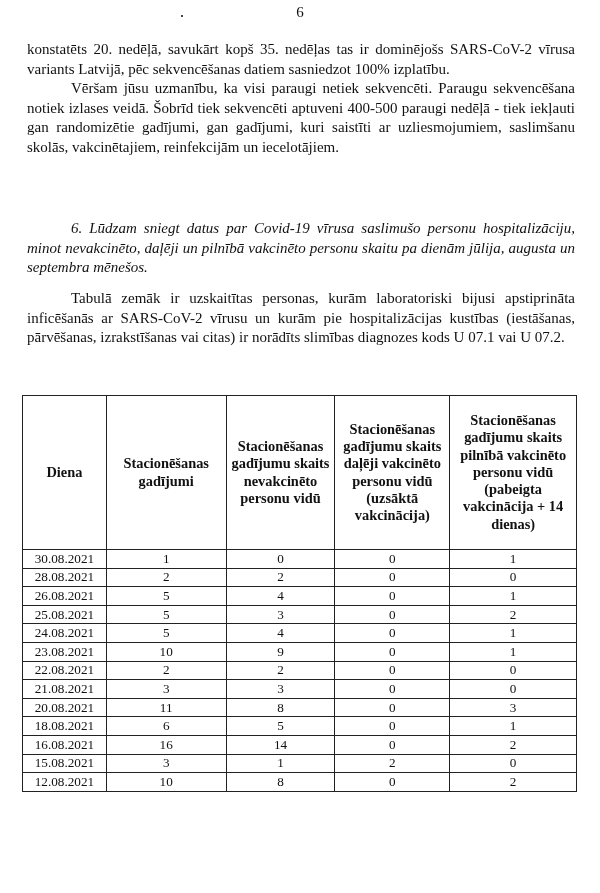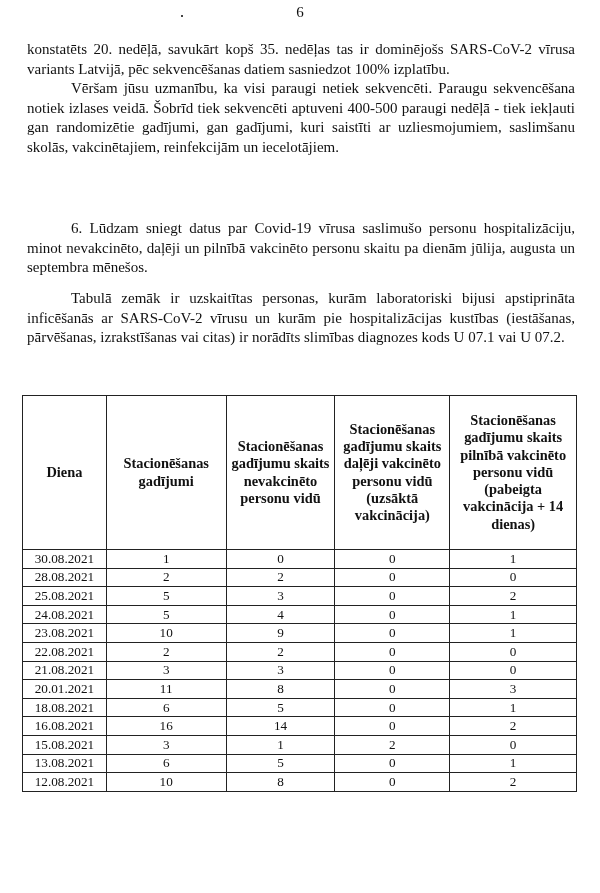--- a/index.html
+++ b/index.html
@@ -12,21 +12,21 @@
     position: absolute; top: 4px; left: 0; width: 100%;
     text-align: center; font-size: 15px;
   }
   .speck { position: absolute; top: 15px; left: 181px; width: 2px; height: 2px; background: #444; }
   .text-block {
     position: absolute; left: 27px; width: 548px;
     font-size: 15px; line-height: 19.6px; text-align: justify;
   }
   .text-block p { margin: 0; }
   .indent { text-indent: 44px; }
-  .italic { }
+  .italic { font-style: italic; }
   .last-left { text-align-last: left; }
   #p1 { top: 40px; }
   #p-question { top: 219px; }
   #p-table-intro { top: 289px; }
 
   table.data-table {
     position: absolute; left: 22px; top: 395px;
     border-collapse: collapse; width: 555px;
     font-size: 13.2px;
   }
@@ -89,20 +89,27 @@
         <td>1</td>
       </tr>
       <tr>
         <td>28.08.2021</td>
         <td>2</td>
         <td>2</td>
         <td>0</td>
         <td>0</td>
       </tr>
       <tr>
+        <td>26.08.2021</td>
+        <td>5</td>
+        <td>4</td>
+        <td>0</td>
+        <td>1</td>
+      </tr>
+      <tr>
         <td>25.08.2021</td>
         <td>5</td>
         <td>3</td>
         <td>0</td>
         <td>2</td>
       </tr>
       <tr>
         <td>24.08.2021</td>
         <td>5</td>
         <td>4</td>
@@ -124,21 +131,21 @@
         <td>0</td>
       </tr>
       <tr>
         <td>21.08.2021</td>
         <td>3</td>
         <td>3</td>
         <td>0</td>
         <td>0</td>
       </tr>
       <tr>
-        <td>20.01.2021</td>
+        <td>20.08.2021</td>
         <td>11</td>
         <td>8</td>
         <td>0</td>
         <td>3</td>
       </tr>
       <tr>
         <td>18.08.2021</td>
         <td>6</td>
         <td>5</td>
         <td>0</td>
@@ -152,27 +159,20 @@
         <td>2</td>
       </tr>
       <tr>
         <td>15.08.2021</td>
         <td>3</td>
         <td>1</td>
         <td>2</td>
         <td>0</td>
       </tr>
       <tr>
-        <td>13.08.2021</td>
-        <td>6</td>
-        <td>5</td>
-        <td>0</td>
-        <td>1</td>
-      </tr>
-      <tr>
         <td>12.08.2021</td>
         <td>10</td>
         <td>8</td>
         <td>0</td>
         <td>2</td>
       </tr>
     </tbody>
 </table>
 
 </body></html>

